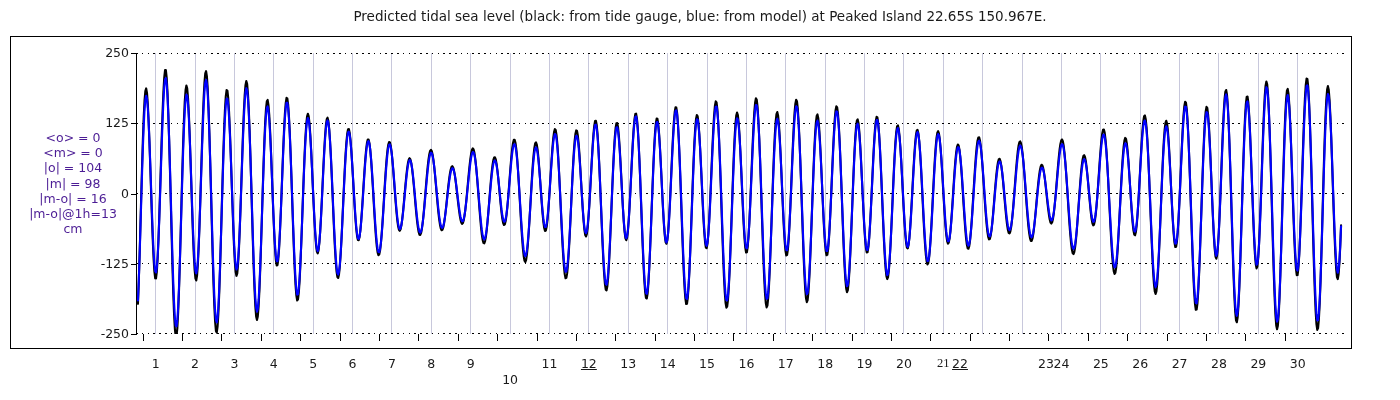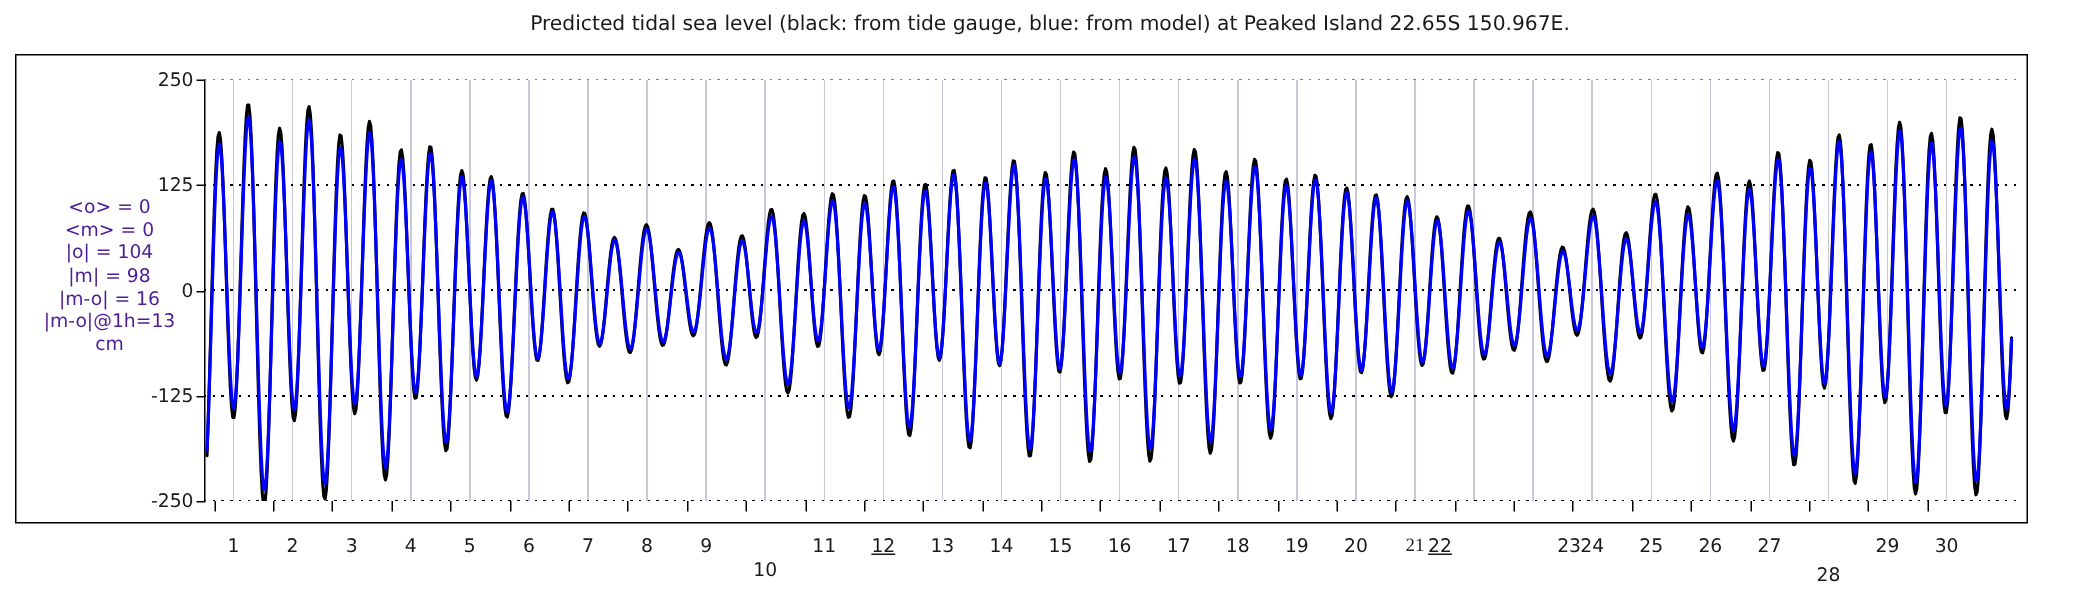--- a/index.html
+++ b/index.html
@@ -224,21 +224,21 @@
       <div class="x-tick-label" style="left: 1009.07px; margin-left: 24px;">23</div>
       <div style="position: absolute; left: 1009.07px; top: 334px; width: 1px; height: 7px; background: rgb(0, 0, 0);"></div>
       <div class="x-tick-label" style="left: 1048.46px;">24</div>
       <div style="position: absolute; left: 1048.46px; top: 334px; width: 1px; height: 7px; background: rgb(0, 0, 0);"></div>
       <div class="x-tick-label" style="left: 1087.84px;">25</div>
       <div style="position: absolute; left: 1087.84px; top: 334px; width: 1px; height: 7px; background: rgb(0, 0, 0);"></div>
       <div class="x-tick-label" style="left: 1127.22px;">26</div>
       <div style="position: absolute; left: 1127.22px; top: 334px; width: 1px; height: 7px; background: rgb(0, 0, 0);"></div>
       <div class="x-tick-label" style="left: 1166.6px; text-align: center;">27</div>
       <div style="position: absolute; left: 1166.6px; top: 334px; width: 1px; height: 7px; background: rgb(0, 0, 0);"></div>
-      <div class="x-tick-label" style="left: 1205.98px; margin-top: 19px;">28</div>
+      <div class="x-tick-label" style="left: 1205.98px;">28</div>
       <div style="position: absolute; left: 1205.98px; top: 334px; width: 1px; height: 7px; background: rgb(0, 0, 0);"></div>
       <div class="x-tick-label" style="left: 1245.36px;">29</div>
       <div style="position: absolute; left: 1245.36px; top: 334px; width: 1px; height: 7px; background: rgb(0, 0, 0);"></div>
       <div class="x-tick-label" style="left: 1284.74px;">30</div>
       <div style="position: absolute; left: 1284.74px; top: 334px; width: 1px; height: 7px; background: rgb(0, 0, 0);"></div>
     </div>
 
 
 </div>
 

